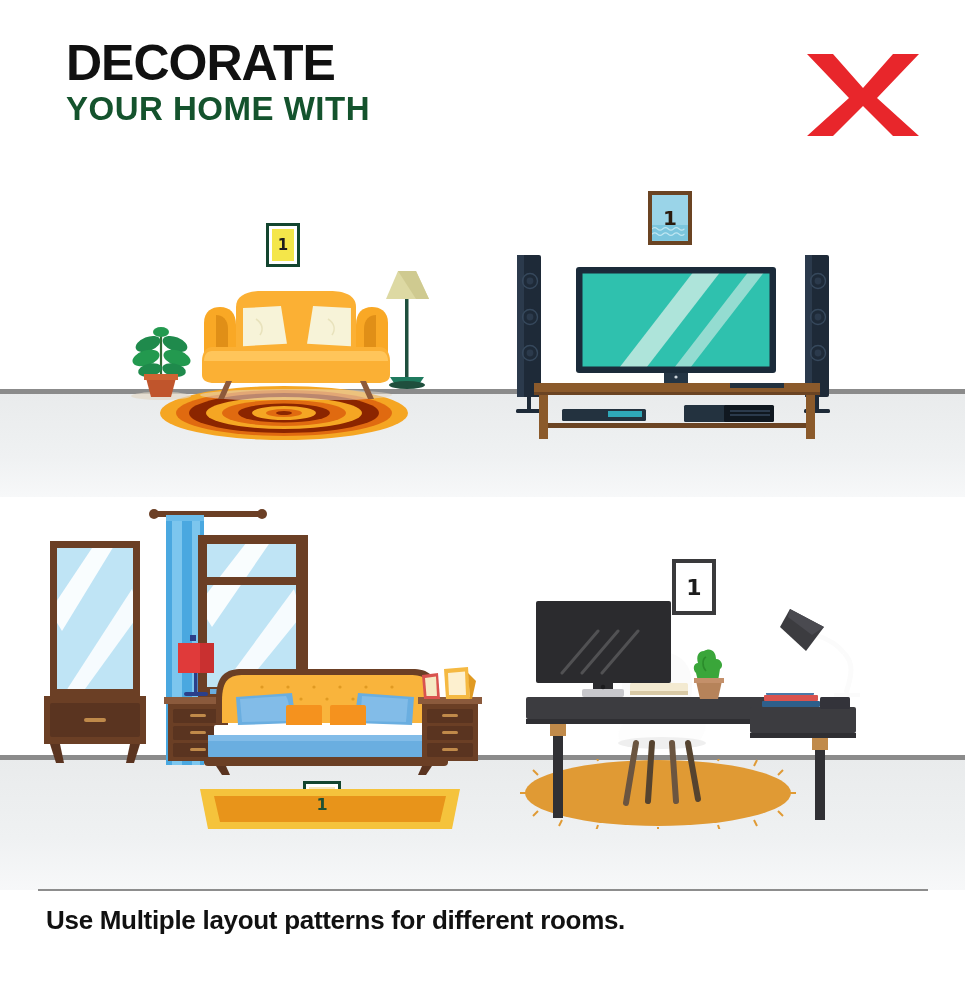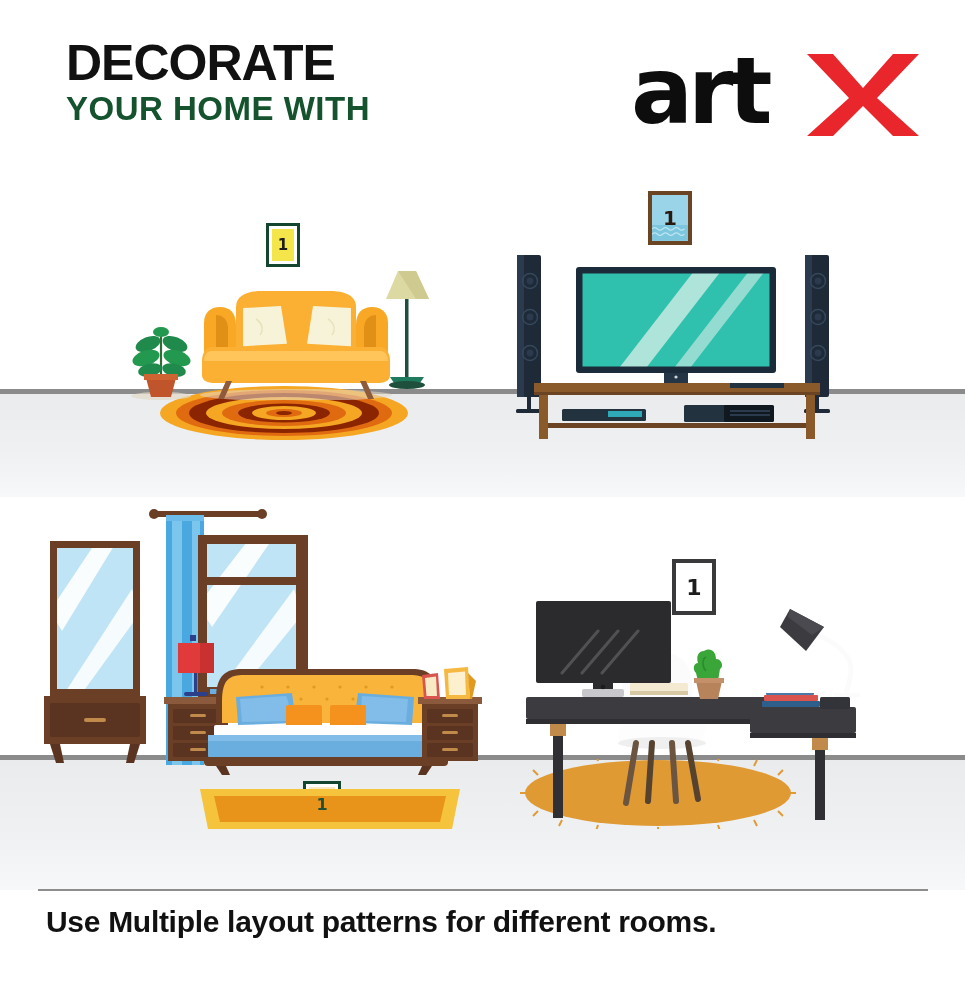--- a/index.html
+++ b/index.html
@@ -34,38 +34,37 @@
 
   
   .frame{position:absolute;box-sizing:border-box;display:flex;align-items:center;
          justify-content:center;}
   .frame .art{width:100%;height:100%;display:flex;align-items:center;justify-content:center;
               font-weight:bold;box-sizing:border-box;position:relative;overflow:hidden;}
   .frame .num{position:relative;z-index:3;font-family:"DejaVu Sans",sans-serif;}
 
   
   #caption-rule{position:absolute;left:38px;top:889px;width:890px;height:1.5px;background:#8d8d8d;}
-  #caption{position:absolute;left:46px;top:905px;width:880px;font-size:30px;
+  #caption{position:absolute;left:46px;top:905px;width:880px;font-size:26px;
            font-weight:bold;color:#111;letter-spacing:-.3px;
            font-family:"Liberation Sans",sans-serif;}
 
   
   .sh{position:absolute;}
 </style>
 </head>
 <body>
 
 <div id="header">
   <div id="headline">
     <div class="l1">DECORATE</div>
     <div class="l2">YOUR HOME WITH</div>
   </div>
 
   <div id="logo">
-    <span class="logo-word">art</span>
     <svg class="logo-x" viewBox="0 0 120 92">
       <path d="M4 6 L30 6 L60 40 L90 6 L116 6 L74 50 L116 88 L90 88 L60 58 L30 88 L4 88 L46 50 Z" fill="#e8262b"></path>
       <path d="M16 16 L34 38 L16 38 Z" fill="#ffffff" opacity="0"></path>
     </svg>
   </div>
 </div>
 
 <div id="scenes">
 
   <div class="divv" style="left:482px;top:145px;height:490px;"></div>

